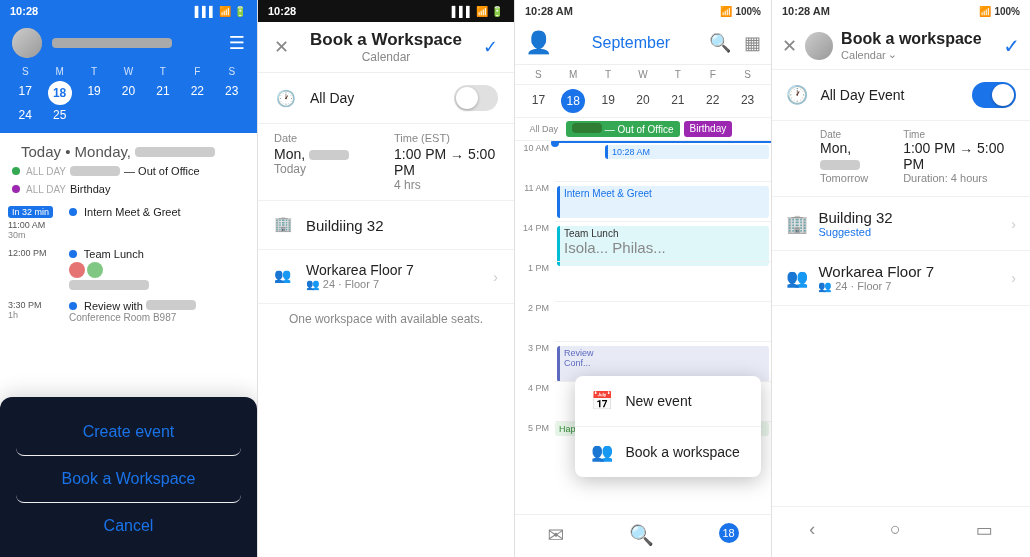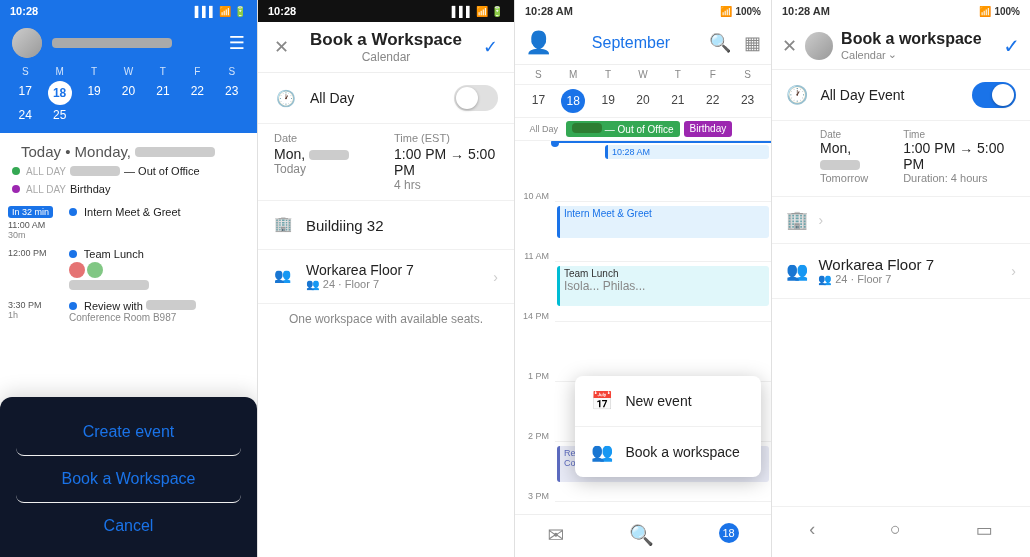--- a/index.html
+++ b/index.html
@@ -325,21 +325,21 @@
     }
     .chip-green { background: #34a853; }
     .chip-purple { background: #9c27b0; }
 
     .time-row {
       display: flex;
       align-items: flex-start;
       min-height: 40px;
       position: relative;
     }
-    .time-label { width: 40px; text-align: right; font-size: 9px; color: #888; padding-right: 6px; padding-top: 2px; flex-shrink: 0; margin-top: 48px; }
+    .time-label { width: 40px; text-align: right; font-size: 9px; color: #888; padding-right: 6px; padding-top: 2px; flex-shrink: 0; }
     .time-line { flex: 1; border-top: 1px solid #f0f0f0; position: relative; min-height: 40px; }
     .now-line { border-top: 2px solid #1a73e8; }
     .now-dot { position: absolute; left: -4px; top: -4px; width: 8px; height: 8px; border-radius: 50%; background: #1a73e8; }
 
     .tl-event {
       position: absolute;
       left: 2px;
       right: 2px;
       border-radius: 3px;
       padding: 2px 4px;
@@ -724,21 +724,21 @@
     <div class="time-row">
       <div class="time-label">11 AM</div>
       <div class="time-line" style="position:relative;">
         <div class="tl-event tl-event-blue" style="top:4px; height:32px;">Intern Meet &amp; Greet</div>
       </div>
     </div>
     <div class="time-row">
       <div class="time-label">14 PM</div>
       <div class="time-line" style="position:relative;">
         <div class="tl-event tl-event-teal" style="top:4px; height:40px;">
-          Team Lunch<br><span style="font-size:12px; color:#888;margin-top:41px;">Isola... Philas...</span>
+          Team Lunch<br><span style="font-size:15px; color:#888;margin-top:41px;">Isola... Philas...</span>
         </div>
       </div>
     </div>
     <div class="time-row">
       <div class="time-label">1 PM</div>
       <div class="time-line"></div>
     </div>
     <div class="time-row">
       <div class="time-label">2 PM</div>
       <div class="time-line"></div>
@@ -834,20 +834,24 @@
     </div>
     <div class="p4-dt-block">
       <div class="p4-dt-label">Time</div>
       <div class="p4-dt-value">1:00 PM → 5:00 PM</div>
       <div class="p4-dt-sub">Duration: 4 hours</div>
     </div>
   </div>
 
   <div class="p4-building-row">
     <div class="p4-building-icon">🏢</div>
+    <div class="p4-building-info">
+      <div class="p4-building-name">Building 32</div>
+      <div class="p4-building-sub">Suggested</div>
+    </div>
     <div class="p4-chevron">›</div>
   </div>
 
   <div class="p4-workspace-row">
     <div class="p4-ws-icon">👥</div>
     <div class="p4-ws-info">
       <div class="p4-ws-name">Workarea Floor 7</div>
       <div class="p4-ws-sub">
         👥 <span>24</span> · <span>Floor 7</span>
       </div>

